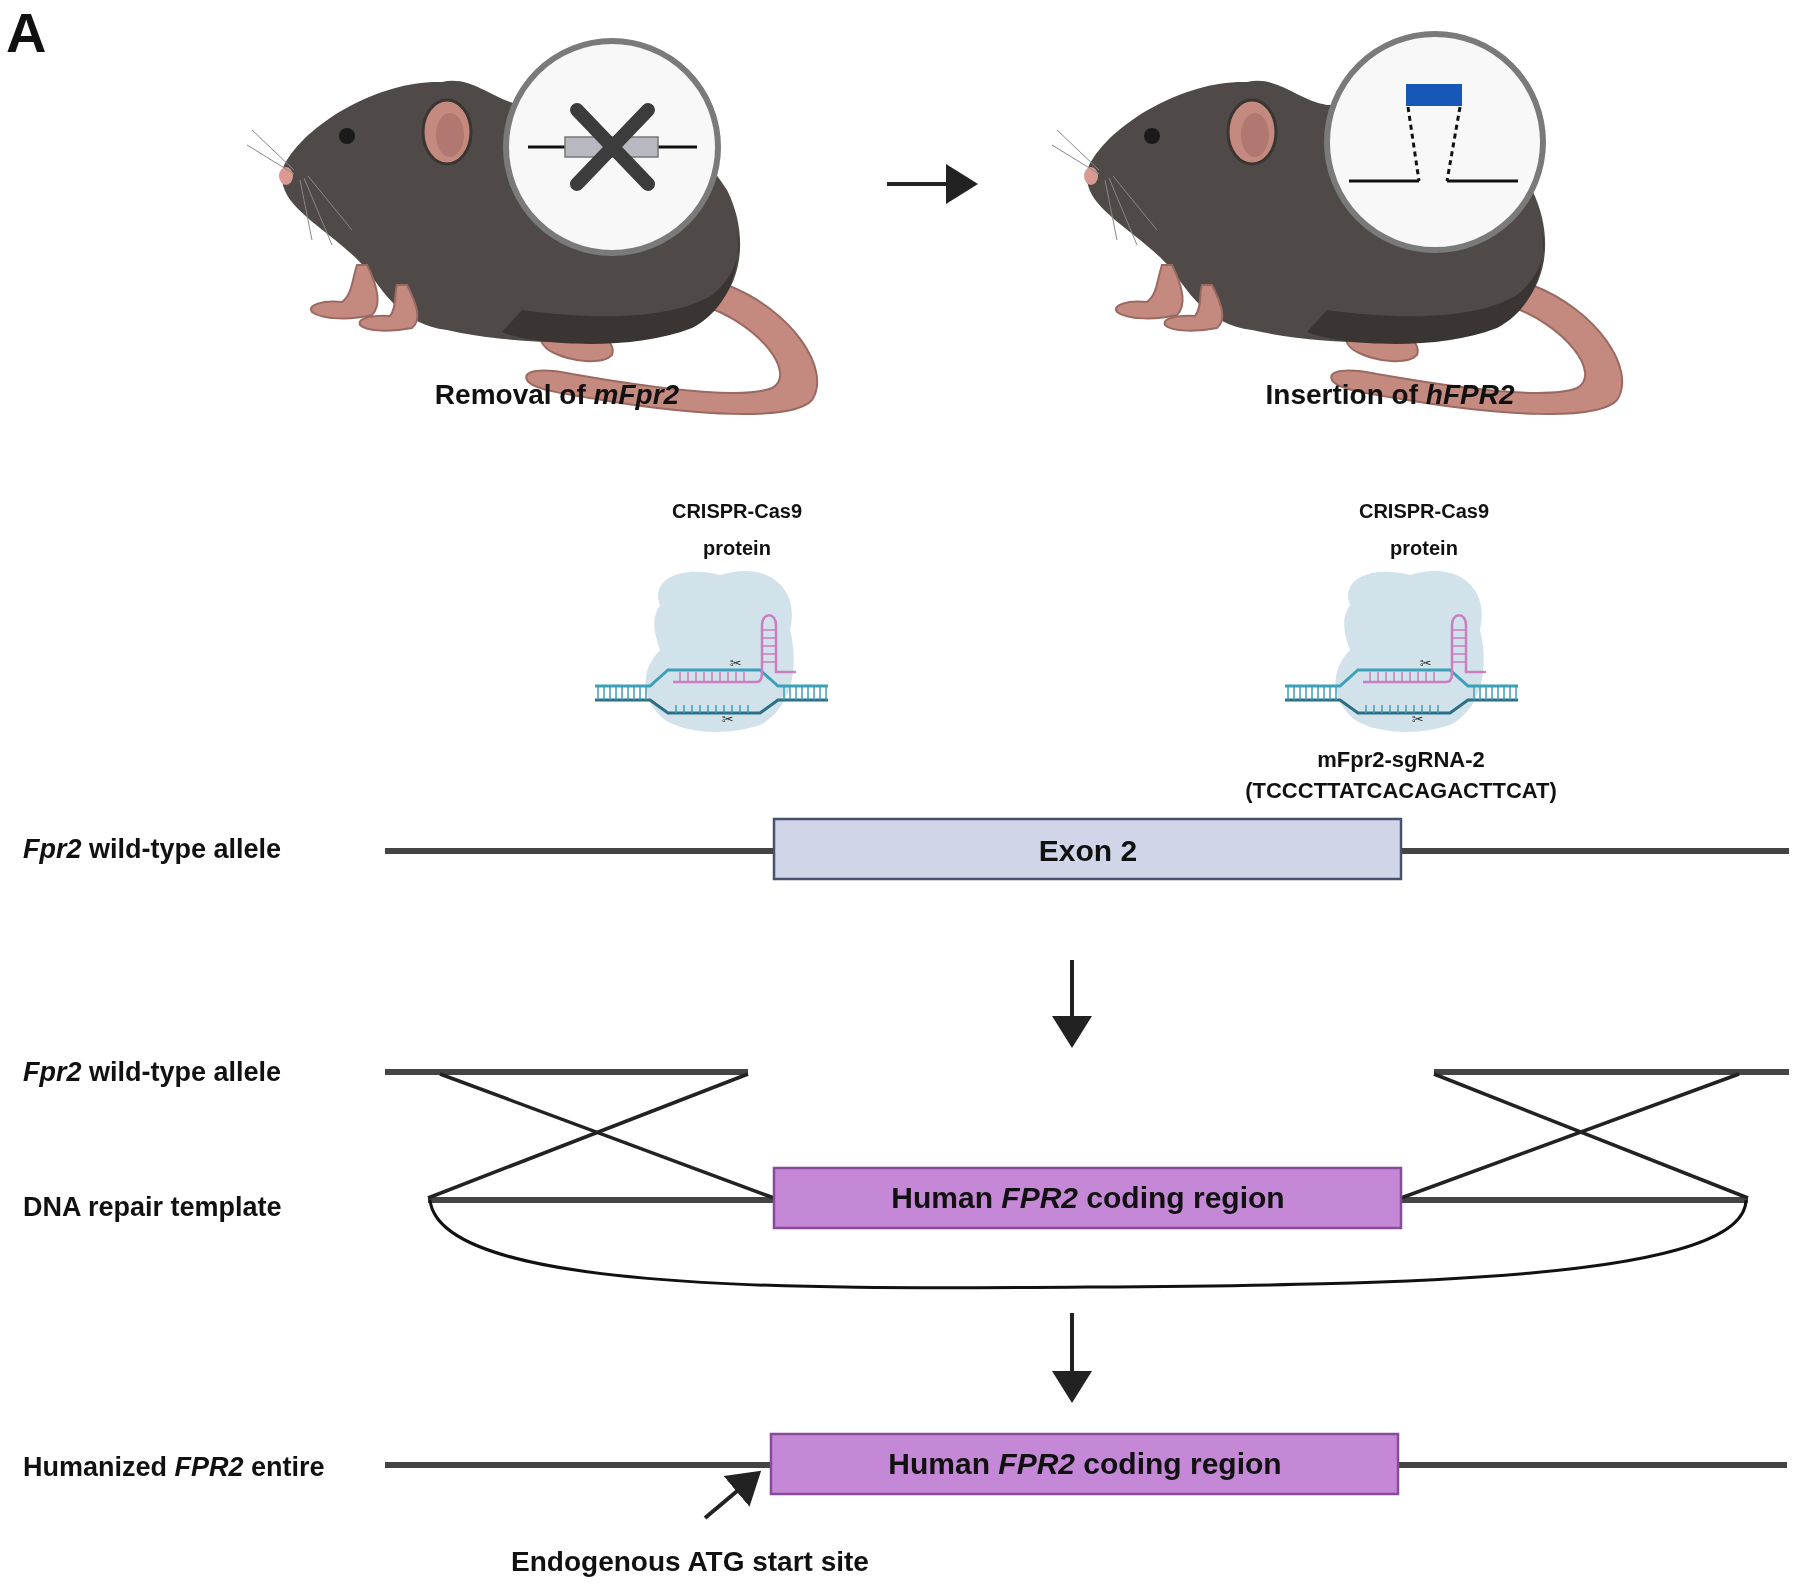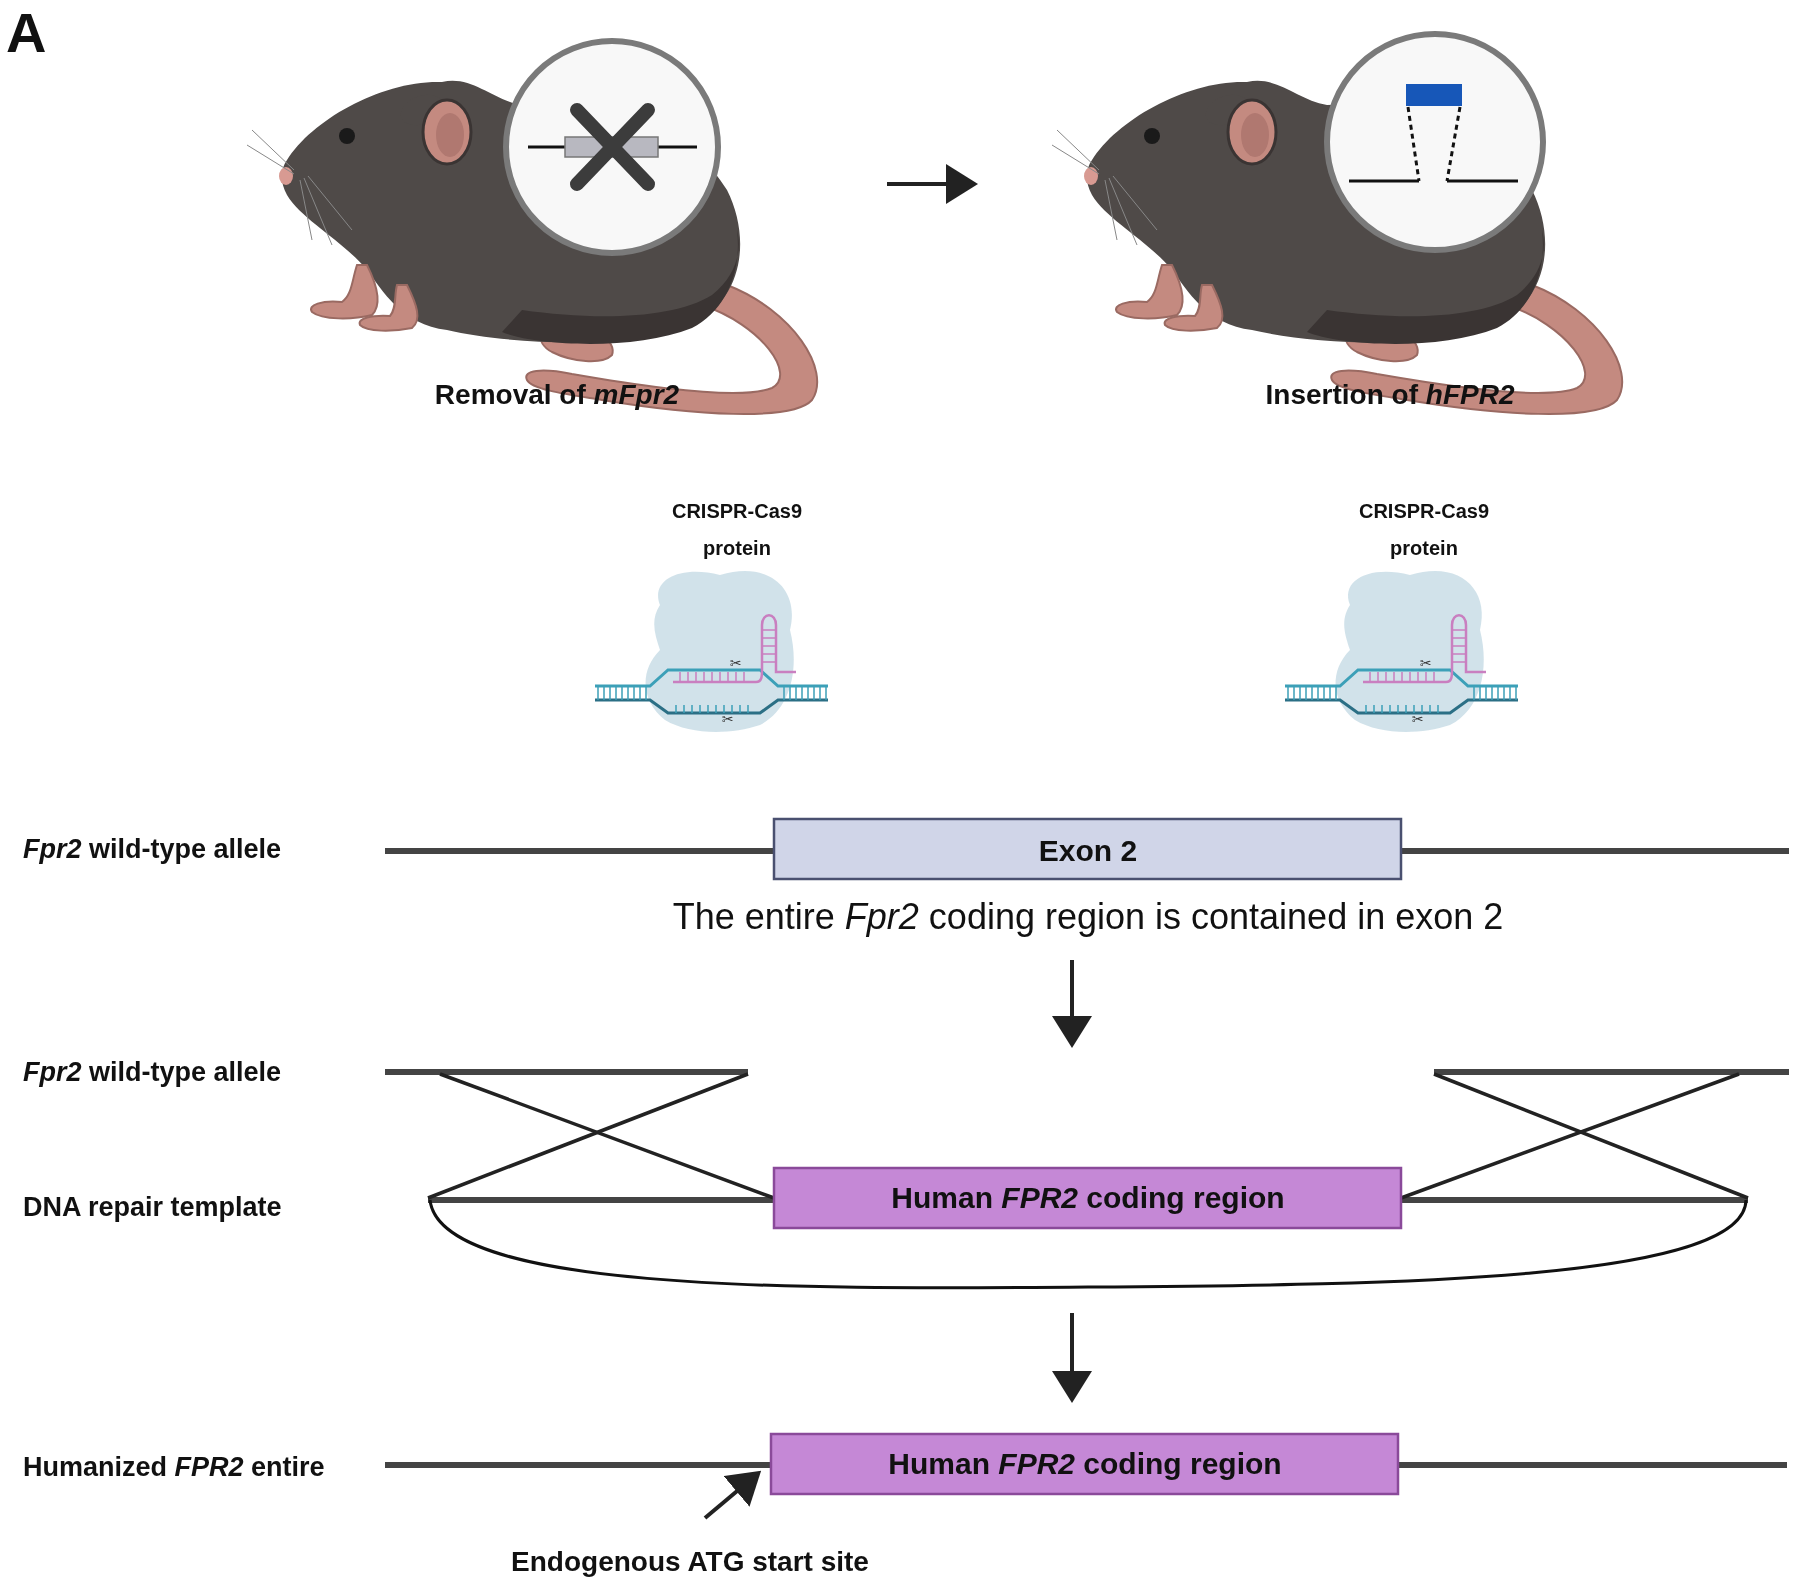--- a/index.html
+++ b/index.html
@@ -157,25 +157,28 @@
 
   <div class="lbl ctr crispr-title" style="left:737px;top:530px">
     <div>CRISPR-Cas9</div>
     <div>protein</div>
   </div>
   <div class="lbl ctr crispr-title" style="left:1424px;top:530px">
     <div>CRISPR-Cas9</div>
     <div>protein</div>
   </div>
 
+  <div class="lbl ctr sg-label" style="left:1401px;top:775px">
+    <div>mFpr2-sgRNA-2</div>
+    <div>(TCCCTTATCACAGACTTCAT)</div>
+  </div>
 
   <div class="lbl lft row-label" style="left:23px;top:849px"><i>Fpr2</i><span> wild-type allele</span></div>
   <div class="lbl ctr box-label" style="left:1088px;top:851px">Exon 2</div>
 
-  <div class="lbl ctr caption" style="left:1088px;top:917px"><span>The entire </span><i>Fpr2</i><span> coding region is contained in exon 2</span></div>
 
   <div class="lbl lft row-label" style="left:23px;top:1072px"><i>Fpr2</i><span> wild-type allele</span></div>
 
   <div class="lbl lft row-label" style="left:23px;top:1207px">DNA repair template</div>
   <div class="lbl ctr box-label" style="left:1088px;top:1198px"><span>Human </span><i>FPR2</i><span> coding region</span></div>
 
   <div class="lbl lft row-label" style="left:23px;top:1467px"><span>Humanized </span><i>FPR2</i><span> entire</span></div>
   <div class="lbl ctr box-label" style="left:1085px;top:1464px"><span>Human </span><i>FPR2</i><span> coding region</span></div>
 
   <div class="lbl ctr endog" style="left:690px;top:1562px">Endogenous ATG start site</div>

